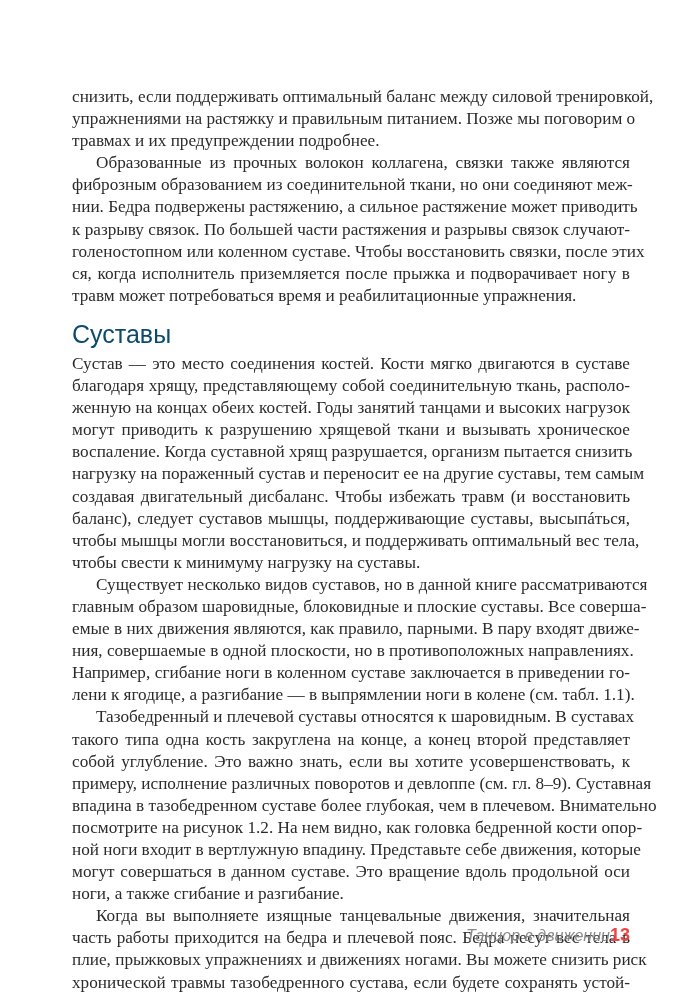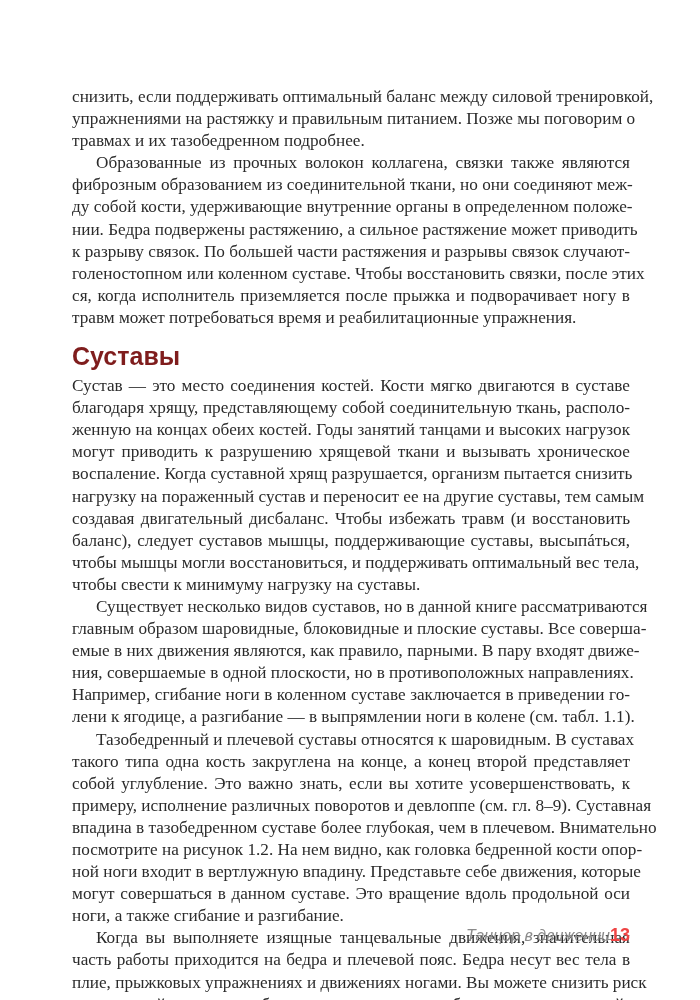--- a/index.html
+++ b/index.html
@@ -18,23 +18,23 @@
       display: block;
       white-space: nowrap;
       text-align: justify;
       text-align-last: justify;
       height: 22.1px;
     }
     .line.last { text-align-last: left; }
     .line.indent { padding-left: 24px; }
     .heading {
       font-family: "Liberation Sans", "DejaVu Sans", sans-serif;
-      font-weight: bold;
+      font-weight: normal;
       font-size: 25px;
-      color: #7f1d1d;
+      color: #0c4a6e;
       height: 34px;
       line-height: 34px;
       margin-top: 10px;
       margin-bottom: 2px;
     }
     .footer {
       position: absolute;
       top: 925px;
       right: 70px;
       font-family: "Liberation Sans", "DejaVu Sans", sans-serif;
@@ -55,27 +55,26 @@
     }
   </style>
 </head>
 <body>
 
 <div class="page">
 
   <div>
     <span class="line">снизить, если поддерживать оптимальный баланс между силовой тренировкой,</span>
     <span class="line">упражнениями на растяжку и правильным питанием. Позже мы поговорим о</span>
-    <span class="line last">травмах и их тазобедренном подробнее.</span>
+    <span class="line last">травмах и их предупреждении подробнее.</span>
   </div>
 
   <div>
     <span class="line indent">Образованные из прочных волокон коллагена, связки также являются</span>
     <span class="line">фиброзным образованием из соединительной ткани, но они соединяют меж-</span>
-    <span class="line">ду собой кости, удерживающие внутренние органы в определенном положе-</span>
     <span class="line">нии. Бедра подвержены растяжению, а сильное растяжение может приводить</span>
     <span class="line">к разрыву связок. По большей части растяжения и разрывы связок случают-</span>
     <span class="line">голеностопном или коленном суставе. Чтобы восстановить связки, после этих</span>
     <span class="line">ся, когда исполнитель приземляется после прыжка и подворачивает ногу в</span>
     <span class="line last">травм может потребоваться время и реабилитационные упражнения.</span>
   </div>
 
   <div class="heading">Суставы</div>
 
   <div>

